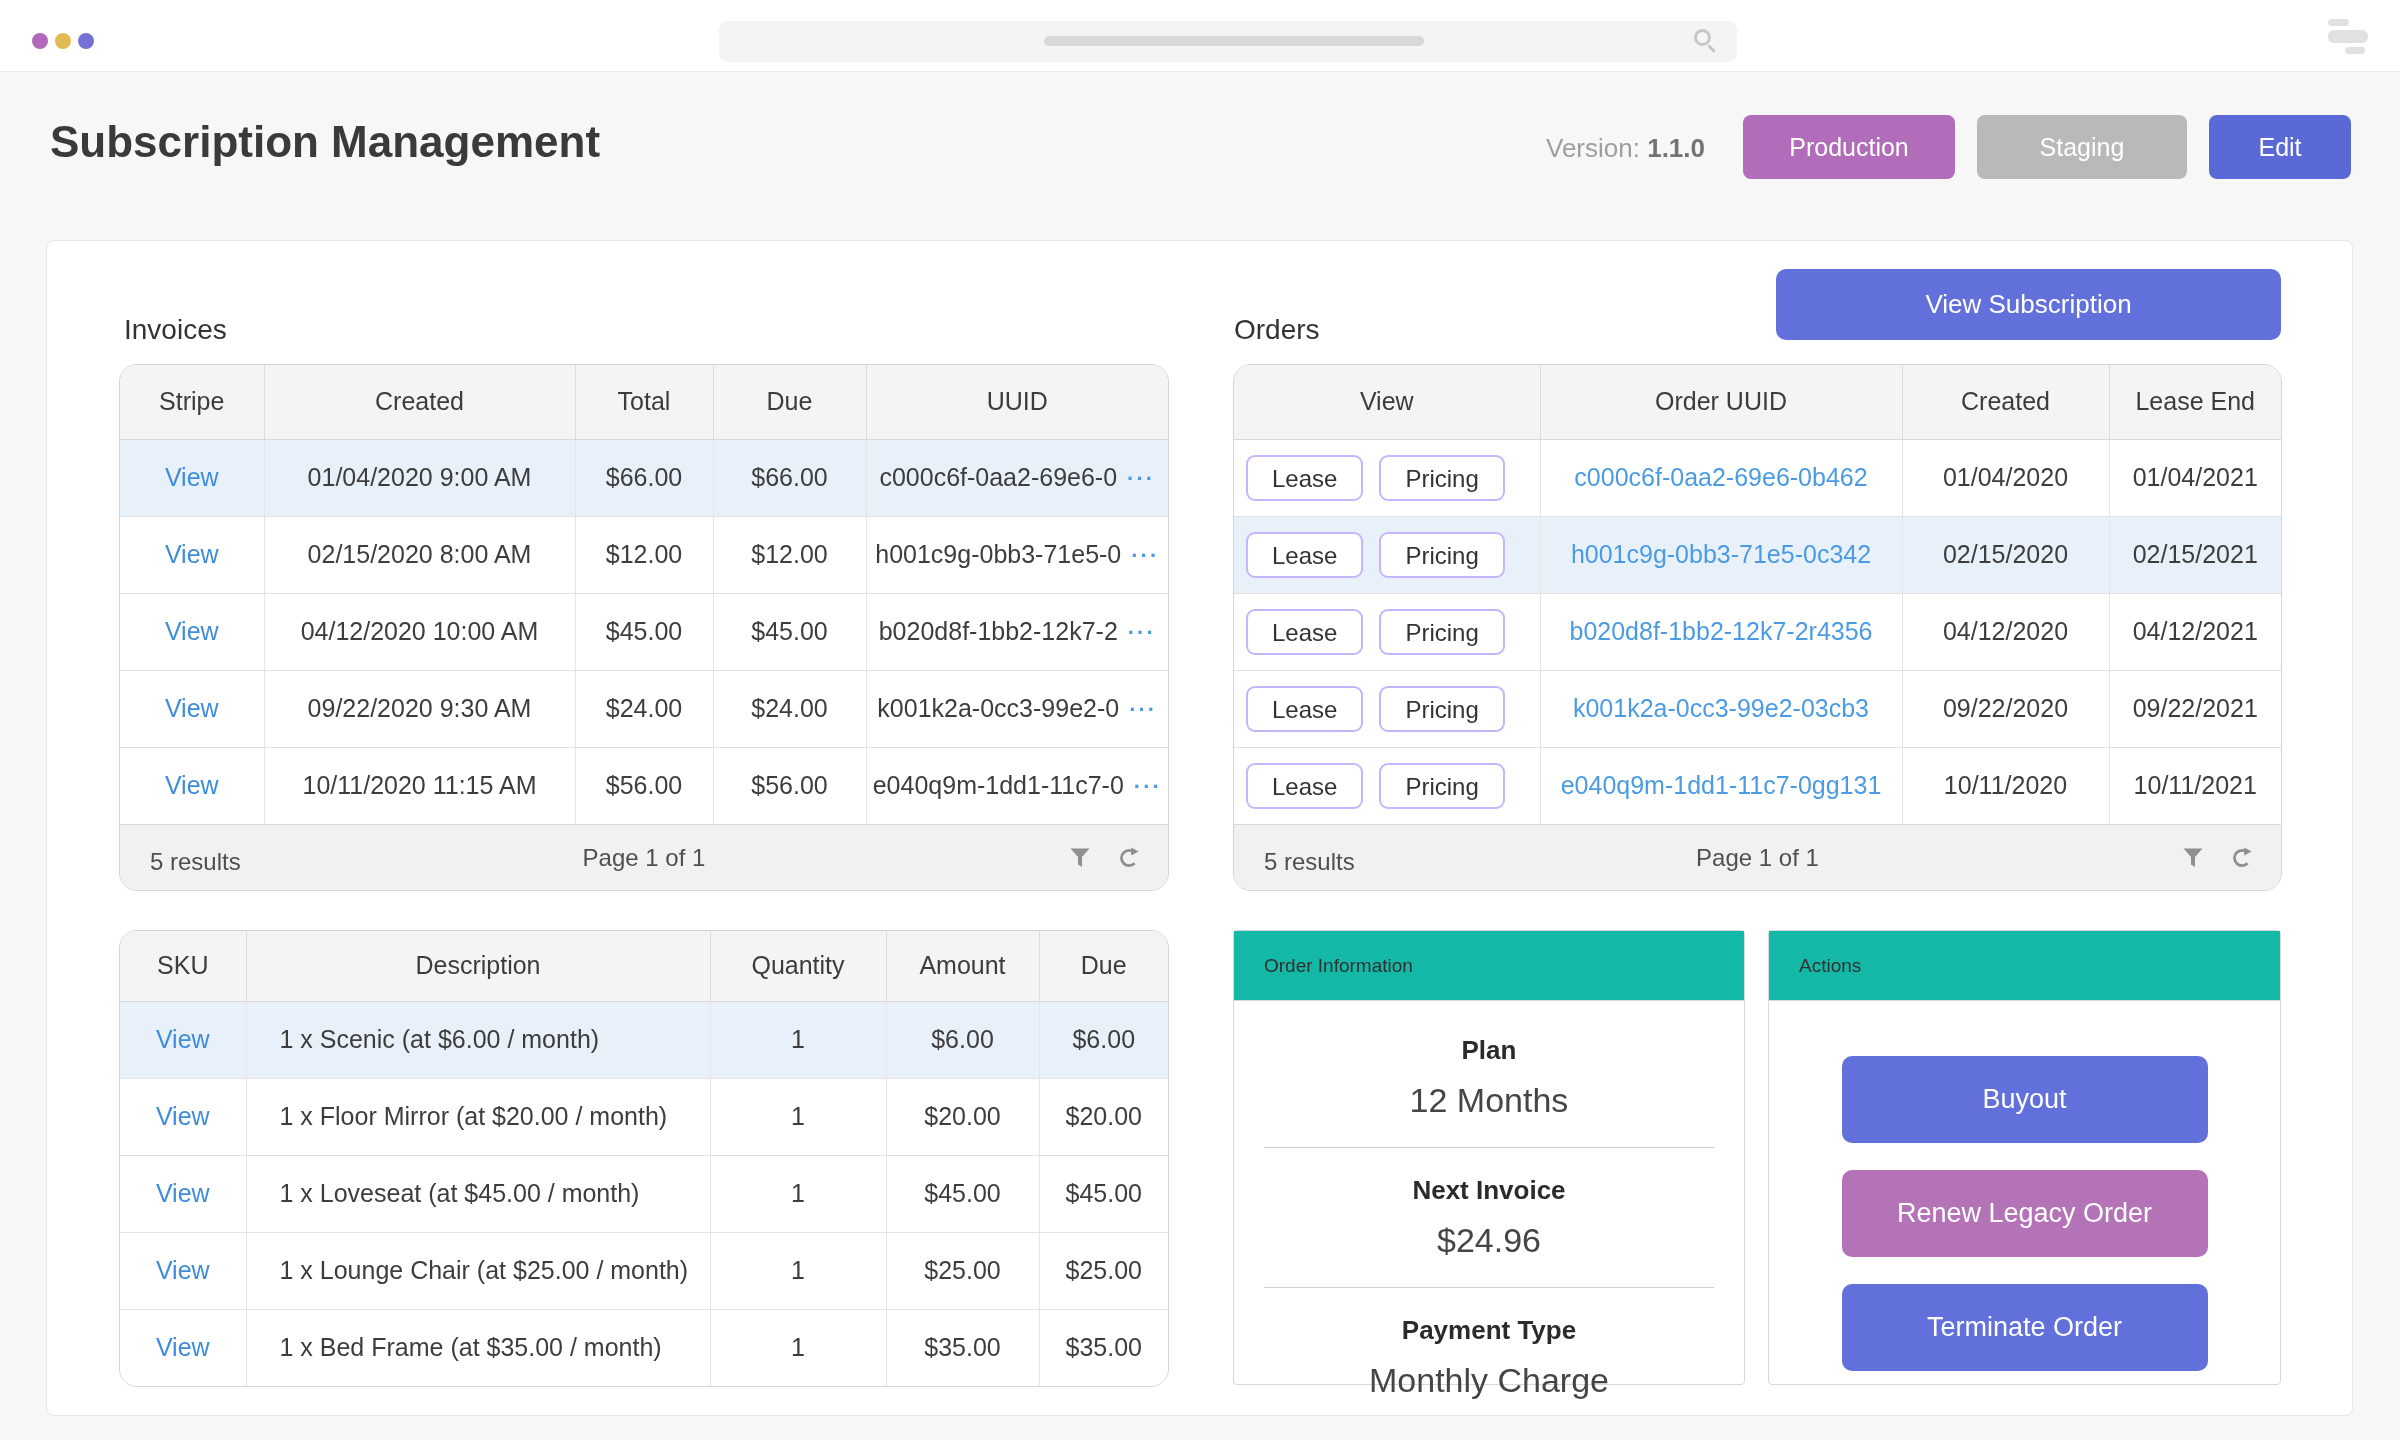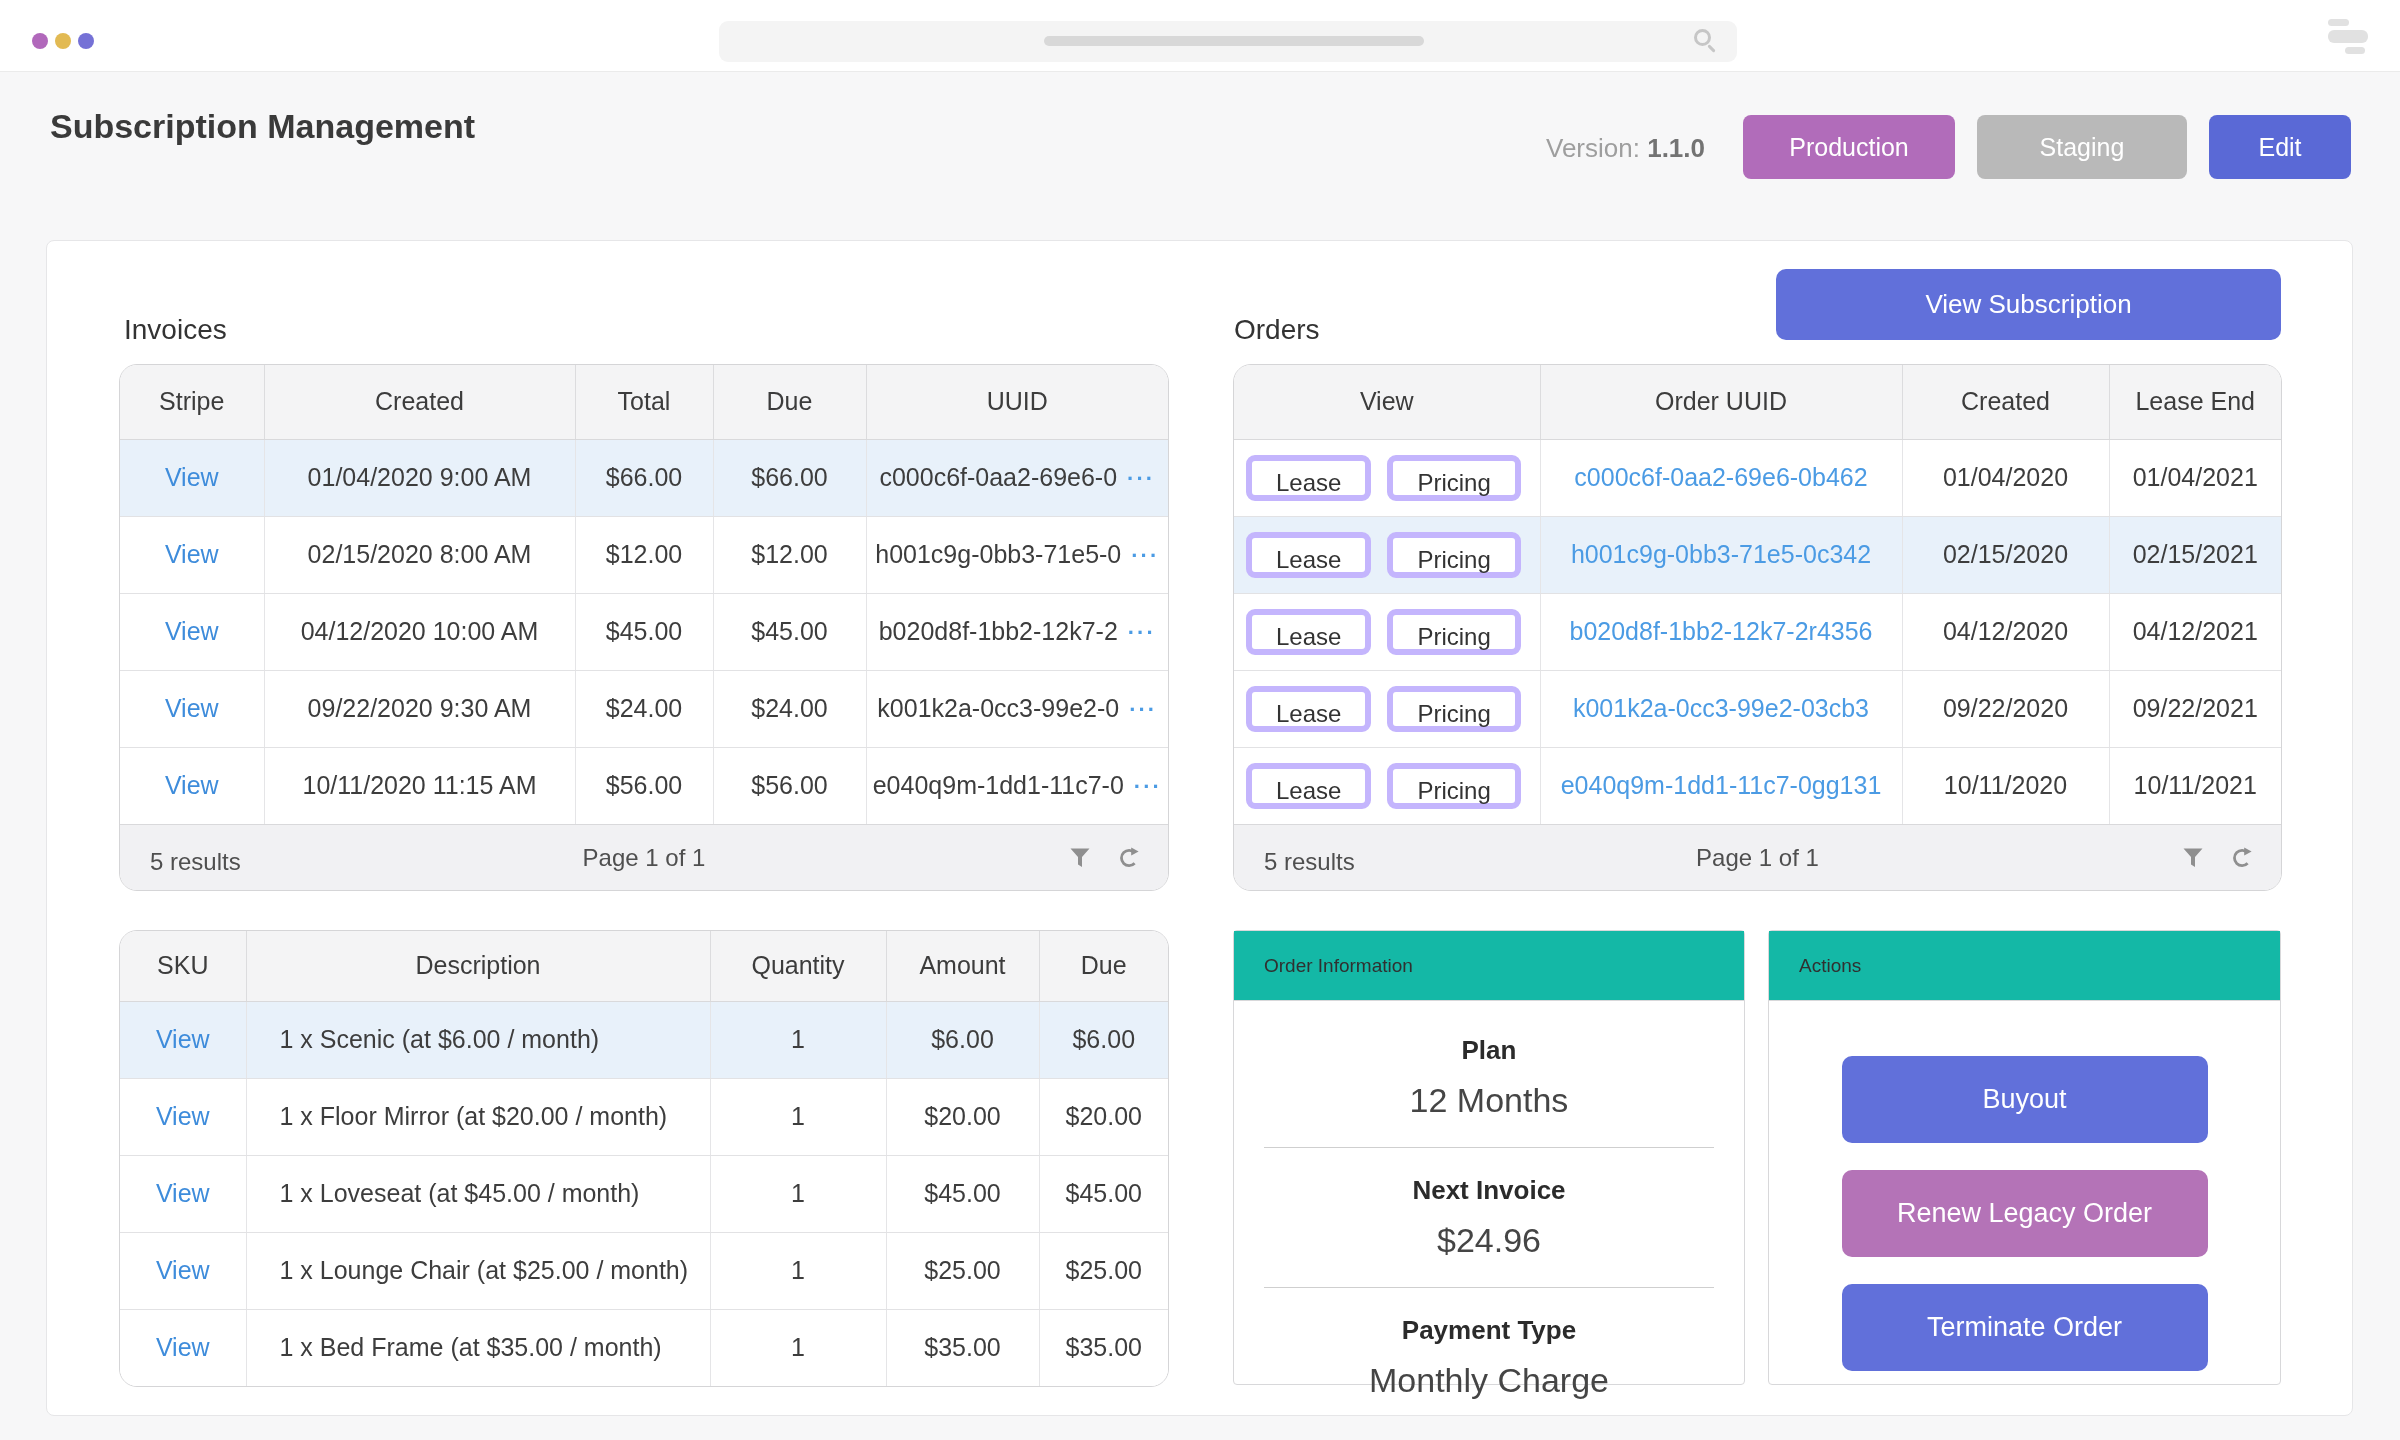--- a/index.html
+++ b/index.html
@@ -19,21 +19,21 @@
   .search-line { position:absolute; left:325px; top:15px; width:380px; height:10px; border-radius:5px; background:#d8d8d8; }
   .magnifier { position:absolute; right:26px; top:8px; width:17px; height:17px; border:3px solid #c6c6c6; border-radius:50%; }
   .magnifier::after { content:''; position:absolute; width:3px; height:9px; background:#c6c6c6; transform:rotate(-45deg); left:13px; top:12px; border-radius:2px; }
   .corner-menu { position:absolute; left:2328px; top:19px; width:40px; height:36px; }
   .cm-bar { position:absolute; background:#e1e1e1; border-radius:4px; }
   .cm-1 { left:0; top:0; width:21px; height:7px; }
   .cm-2 { left:0; top:11px; width:40px; height:13px; border-radius:6px; }
   .cm-3 { left:17px; top:28px; width:20px; height:7px; }
 
   
-  .page-title { position:absolute; left:50px; top:107px; font-size:34px; font-weight:700; color:#3a3a3a; }
+  .page-title { position:absolute; left:50px; top:117px; font-size:44px; font-weight:700; color:#3a3a3a; }
   .version { position:absolute; top:133px; left:1500px; width:205px; text-align:right; font-size:26px; white-space:nowrap; }
   .version-label { color:#9e9e9e; }
   .version-value { color:#737373; font-weight:700; }
   .env-btn { position:absolute; top:115px; height:64px; border:none; border-radius:8px; color:#ffffff; font-size:25px; cursor:pointer; font-family:inherit; }
   .env-production { left:1743px; width:212px; background:var(--accent-purple); }
   .env-staging { left:1977px; width:210px; background:var(--neutral-button); }
   .env-edit { left:2209px; width:142px; background:var(--accent-indigo-dark); }
 
   
   .card { position:absolute; left:46px; top:240px; width:2307px; height:1176px; background:#ffffff; border:1px solid #e6e6e8; border-radius:8px; }
@@ -52,21 +52,21 @@
   .sku-wrap .tbl thead th { height:70px; }
   .tbl th:last-child, .tbl td:last-child { border-right:none; }
   .tbl tbody td { font-size:25px; color:#3d3d3d; text-align:center; height:77px; border-bottom:1px solid #e2e2e4; border-right:1px solid #e5e5e7; background:#fff; }
   .tbl tbody tr:last-child td { border-bottom:none; }
   .tbl tbody tr.hl td { background:var(--row-highlight); }
   .link { color:var(--link-blue); cursor:pointer; }
   .link-light { color:var(--link-blue-light); cursor:pointer; }
   .uuid-ellipsis { color:var(--link-blue-light); font-weight:700; font-size:22px; margin-left:10px; letter-spacing:2px; cursor:pointer; }
   .cell-left { text-align:left !important; padding-left:33px; }
   .btn-cell { text-align:left !important; padding-left:12px; }
-  .mini-btn { display:inline-block; height:46px; line-height:44px; padding:0 24px; background:#fff; border:6px solid #c4b5fd; border-radius:9px; font-size:24px; color:#333; margin-right:16px; cursor:pointer; font-family:inherit; }
+  .mini-btn { display:inline-block; height:46px; line-height:44px; padding:0 24px; background:#fff; border:2px solid #c4b5fd; border-radius:9px; font-size:24px; color:#333; margin-right:16px; cursor:pointer; font-family:inherit; }
   .tbl-footer { height:66px; background:#f1f1f3; border-top:1px solid #d9d9db; position:relative; font-size:24px; color:#4f4f4f; }
   .foot-results { position:absolute; left:30px; top:4px; line-height:65px; }
   .foot-page { position:absolute; left:0; width:100%; text-align:center; line-height:65px; }
   .foot-icons { position:absolute; right:28px; top:0; height:65px; display:flex; align-items:center; gap:26px; }
   .foot-icons svg { display:block; cursor:pointer; }
 
   
   .panel { position:absolute; background:#fff; border:1px solid #d8d8da; border-radius:4px; }
   .oi-panel { left:1233px; top:930px; width:512px; height:455px; }
   .actions-panel { left:1768px; top:930px; width:513px; height:455px; }

